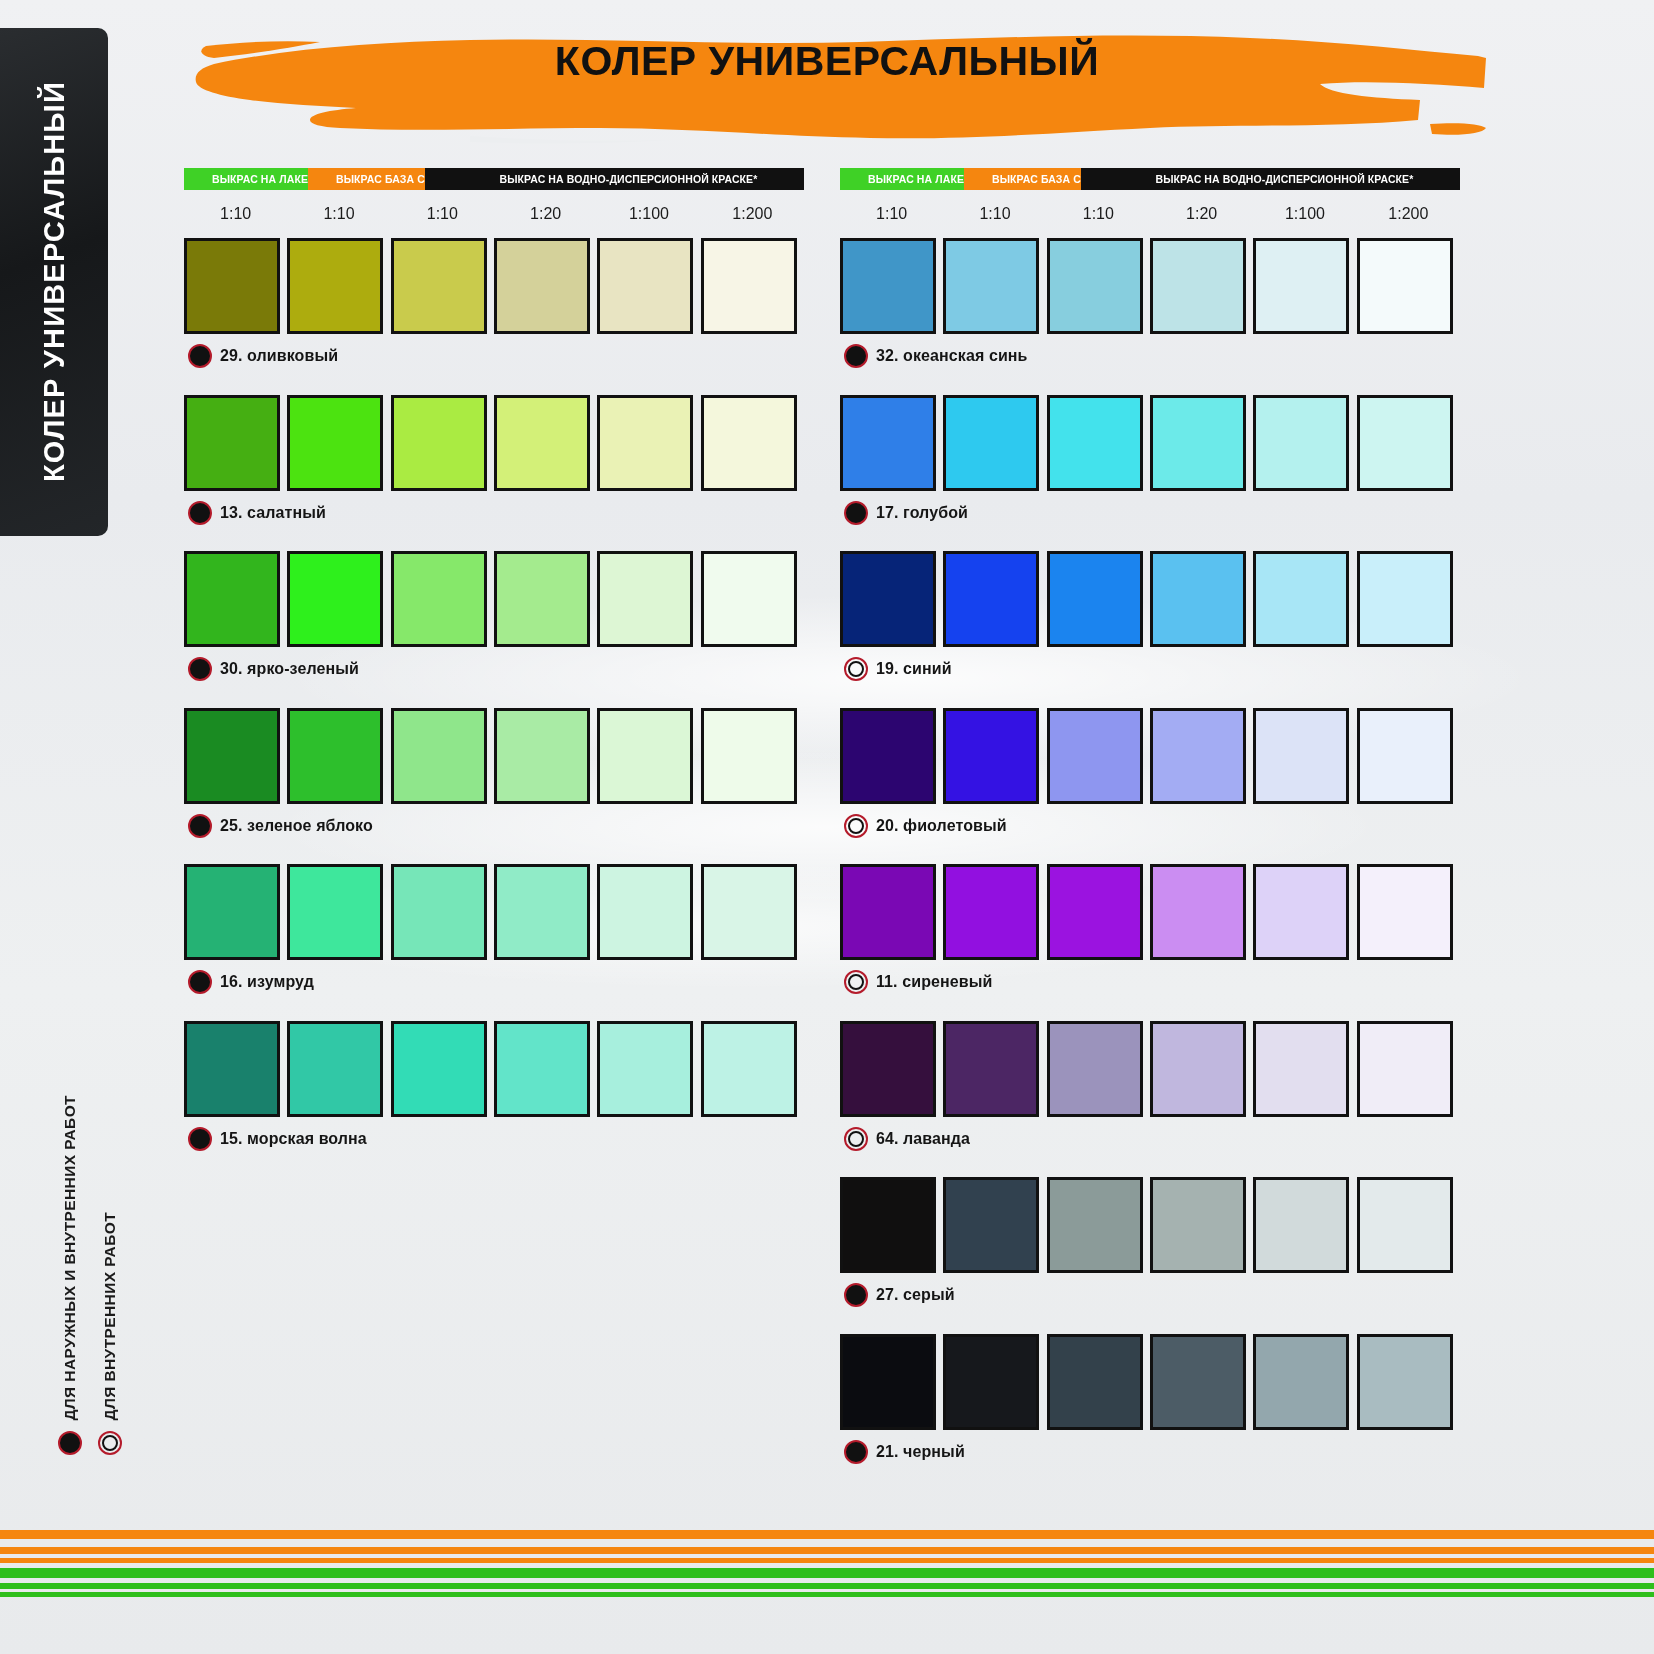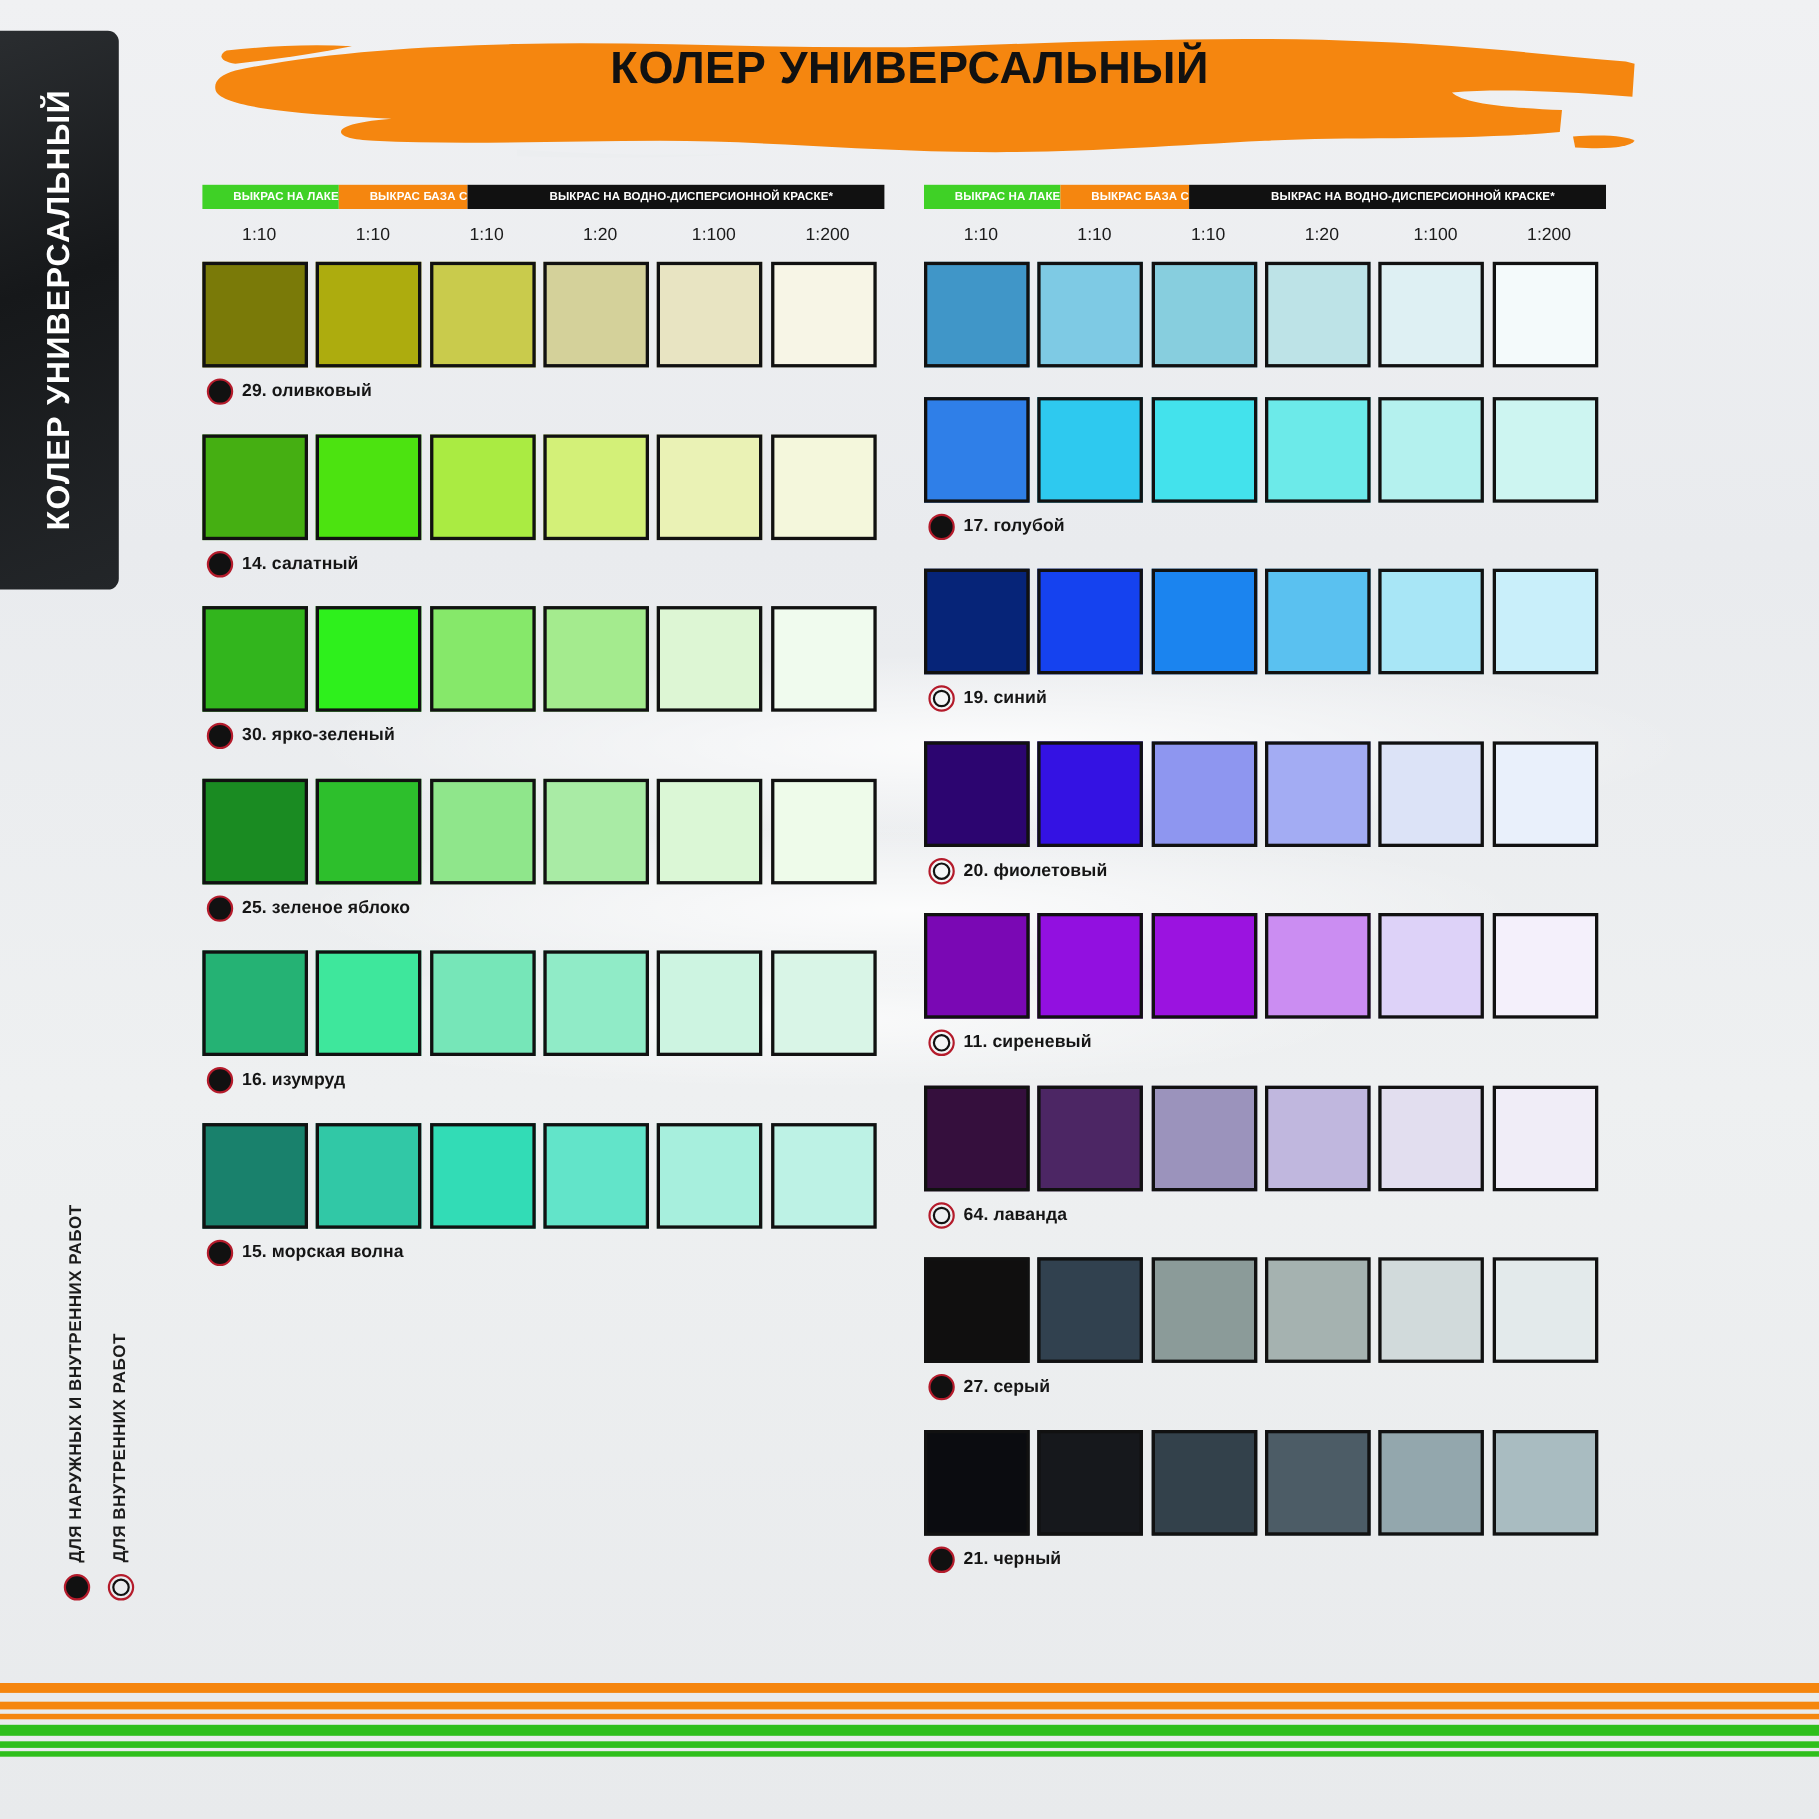--- a/index.html
+++ b/index.html
@@ -178,21 +178,21 @@
           </div>
           <div class="sw" title="12. салатный 1:100">
             <i style="background: rgb(234, 242, 181);"></i>
           </div>
           <div class="sw" title="12. салатный 1:200">
             <i style="background: rgb(244, 247, 220);"></i>
           </div>
         </div>
         <div class="cap">
           <span class="bullet solid"></span>
-          <span class="lbl">14. салатный</span>
+          <span class="lbl">13. салатный</span>
         </div>
       </div>
       <div class="row">
         <div class="sw-line">
           <div class="sw" title="30. ярко-зеленый 1:10">
             <i style="background: rgb(50, 181, 29);"></i>
           </div>
           <div class="sw" title="30. ярко-зеленый 1:10">
             <i style="background: rgb(46, 240, 28);"></i>
           </div>
@@ -320,20 +320,24 @@
           </div>
           <div class="sw" title="32. океанская синь 1:20">
             <i style="background: rgb(189, 227, 231);"></i>
           </div>
           <div class="sw" title="32. океанская синь 1:100">
             <i style="background: rgb(222, 240, 243);"></i>
           </div>
           <div class="sw" title="32. океанская синь 1:200">
             <i style="background: rgb(244, 250, 251);"></i>
           </div>
+        </div>
+        <div class="cap">
+          <span class="bullet solid"></span>
+          <span class="lbl">32. океанская синь</span>
         </div>
       </div>
       <div class="row">
         <div class="sw-line">
           <div class="sw" title="17. голубой 1:10">
             <i style="background: rgb(47, 127, 232);"></i>
           </div>
           <div class="sw" title="17. голубой 1:10">
             <i style="background: rgb(46, 201, 239);"></i>
           </div>

